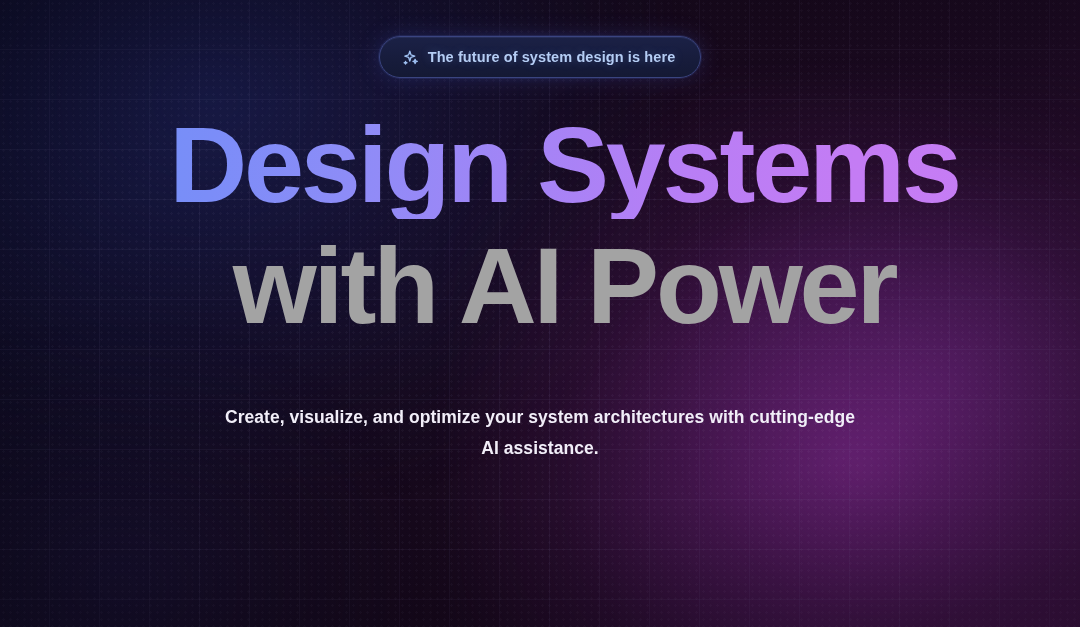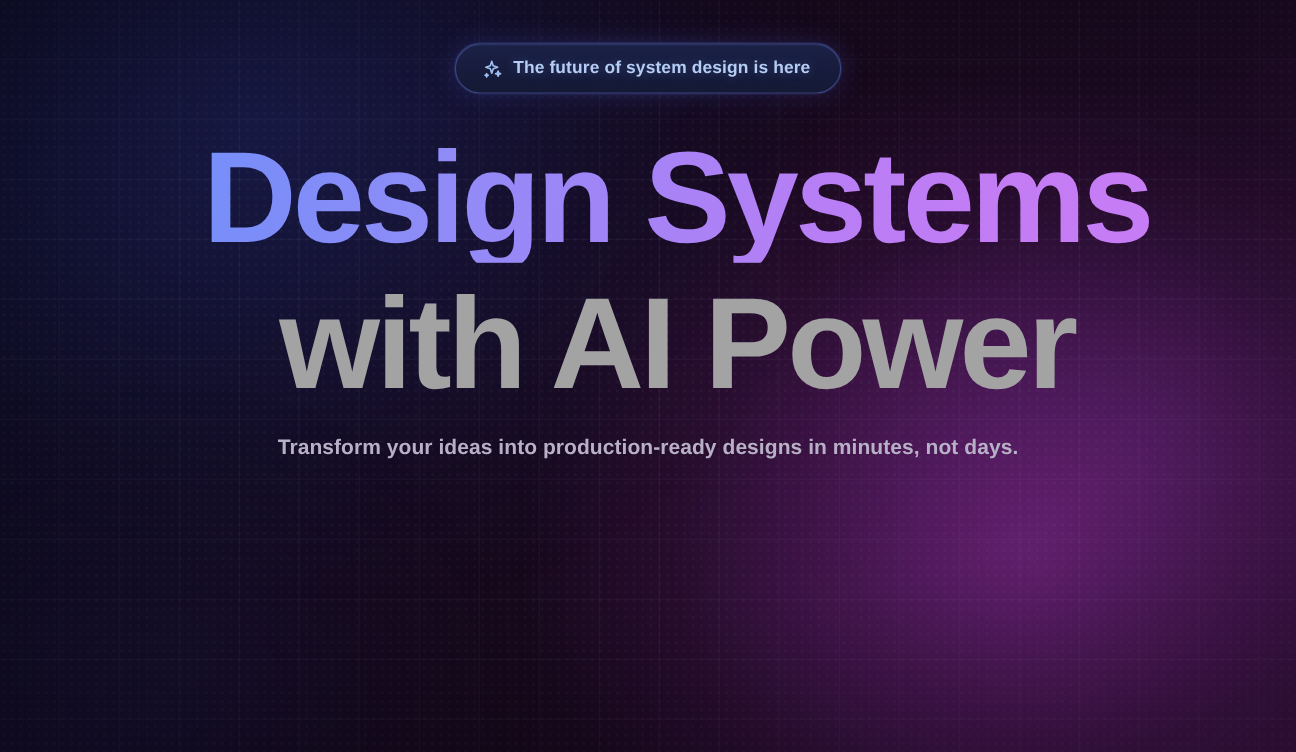--- a/index.html
+++ b/index.html
@@ -266,16 +266,16 @@
       </svg>
     </span>
     <span class="badge-text">The future of system design is here</span>
   </div>
 
   <h1 class="headline">
     <span class="hl-line hl-gradient">Design Systems</span>
     <span class="hl-line hl-white">with AI Power</span>
   </h1>
 
-
-  <p class="sub-secondary">Transform your ideas into production-ready designs in minutes, not days.</p>
+  <p class="sub-primary">Create, visualize, and optimize your system architectures with cutting-edge AI assistance.</p>
+
 
 </div>
 
 </body></html>

